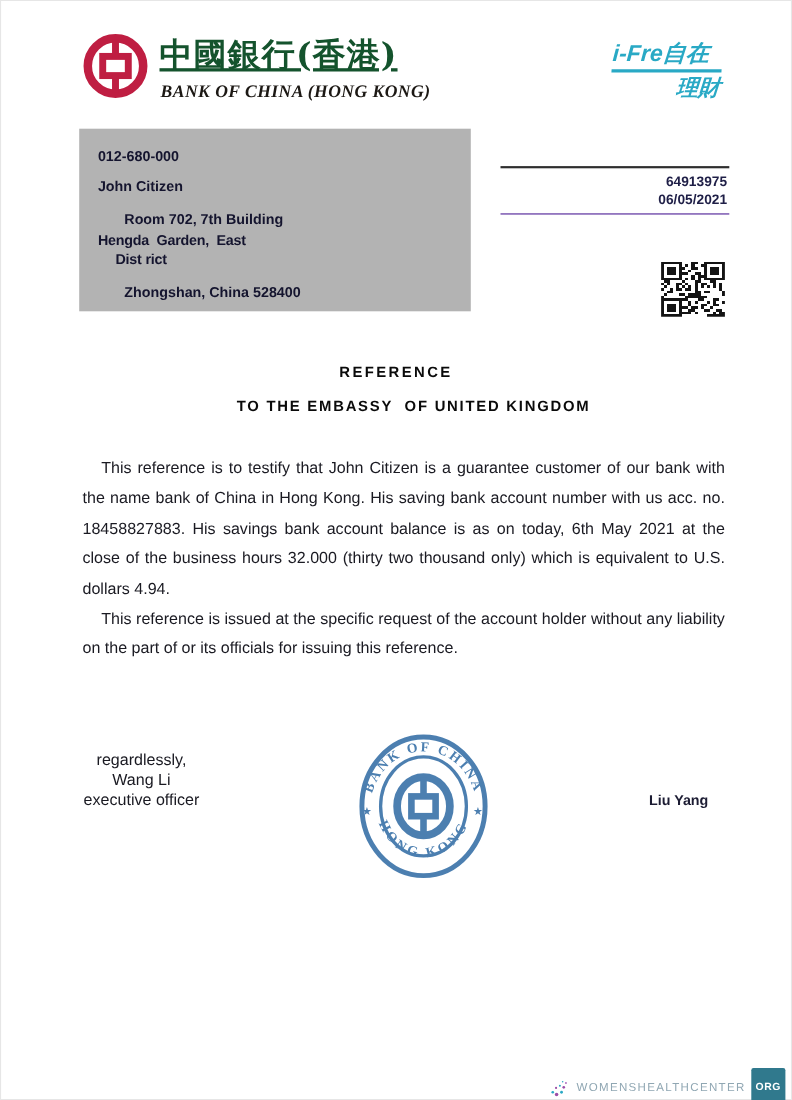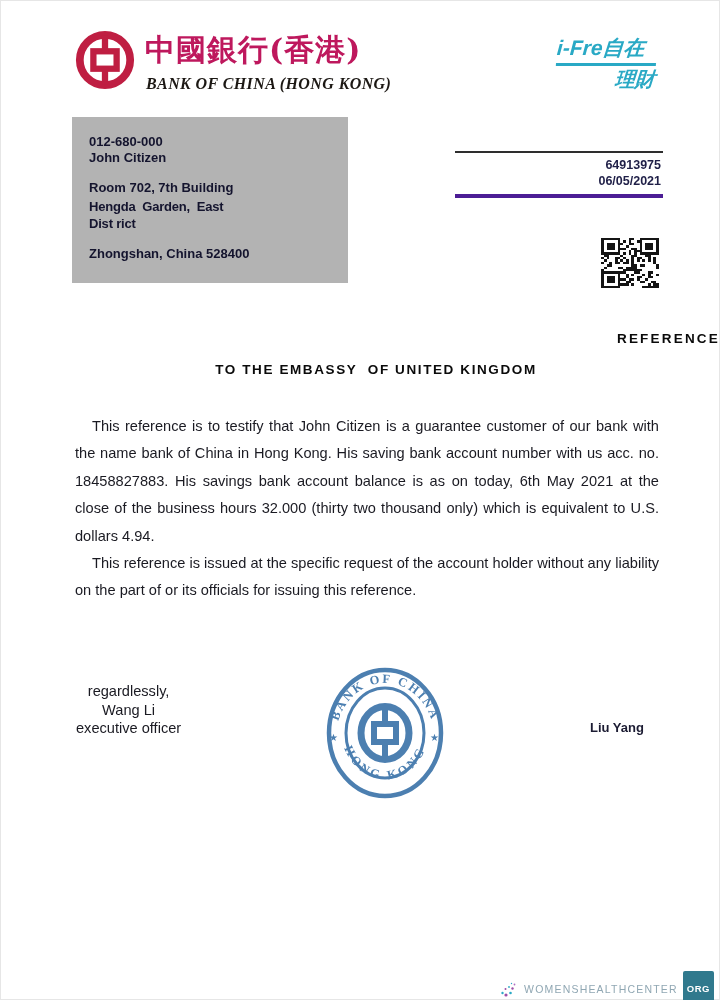--- a/index.html
+++ b/index.html
@@ -6,55 +6,55 @@
   .page{
     position:relative;width:720px;height:1000px;background:#fff;
     font-family:"Liberation Sans",sans-serif;overflow:hidden;
     box-shadow:inset 0 0 0 1px #e6e6e6;
   }
   
   .boc-emblem{position:absolute;left:74px;top:29px;width:62px;height:62px;}
   .bank-cn{
     position:absolute;left:145px;top:30px;width:260px;
     font-family:"DejaVu Serif",serif;font-weight:700;font-size:30px;
-    color:#be185d;letter-spacing:1px;white-space:nowrap;
+    color:#14532d;letter-spacing:1px;white-space:nowrap;text-decoration:underline;
   }
   .bank-en{
     position:absolute;left:146px;top:75px;
     font-family:"Liberation Serif",serif;font-weight:700;font-size:16px;
     color:#1c1814;letter-spacing:0.4px;white-space:nowrap;font-style:italic;
   }
   .ifree{
     position:absolute;left:556px;top:34px;width:100px;
     color:#29a9c5;font-style:italic;font-weight:700;transform:skewX(-4deg);
   }
   .ifree-line1{font-size:21px;border-bottom:3px solid #29a9c5;padding-bottom:1px;white-space:nowrap;}
   .ifree-line2{font-size:20px;text-align:right;margin-top:0;white-space:nowrap;}
   
   .addr-box{
-    position:absolute;left:72px;top:117px;width:276px;height:166px;
+    position:absolute;left:72px;top:117px;width:356px;height:166px;
     background:#b3b3b3;color:#14142e;font-size:13px;font-weight:700;
     padding:17px 0 0 17px;box-sizing:border-box;line-height:16px;
   }
   .addr-box .pre{white-space:pre;}
-  .mt14{margin-top:14px;} .mt13{margin-top:3px;} .mt2{margin-top:0;} .mt1{margin-top:1px;}
+  .mt14{margin-top:14px;margin-left:24px;} .mt13{margin-top:3px;} .mt2{margin-top:12px;} .mt1{margin-top:1px;margin-left:16px;}
   .condensed{letter-spacing:-0.2px;}
   
   .doc-info{
     position:absolute;left:455px;top:151px;width:206px;
-    border-top:2px solid #2e2e2e;border-bottom:4px solid #4c1d95;
+    border-top:2px solid #2e2e2e;border-bottom:1px solid #4c1d95;
     padding:4px 2px 5px 0;text-align:right;
     font-size:12.5px;font-weight:700;color:#1f1f47;line-height:16px;
   }
   
   .qr{position:absolute;left:601px;top:238px;width:58px;height:50px;}
   .qr svg{width:100%;height:100%;}
   
   .doc-title{
-    position:absolute;left:0;top:331px;width:720px;text-align:right;
+    position:absolute;left:0;top:331px;width:720px;text-align:center;
     font-size:13.5px;font-weight:700;letter-spacing:2.2px;color:#0a0a0a;
   }
   .doc-subtitle{
     position:absolute;left:16px;top:362px;width:720px;text-align:center;
     font-size:13.5px;font-weight:700;letter-spacing:1.6px;color:#0a0a0a;white-space:pre;
   }
   
   .body-text{
     position:absolute;left:75px;top:413px;width:584px;
     font-size:14.6px;line-height:27.4px;text-align:justify;color:#1a1a22;

